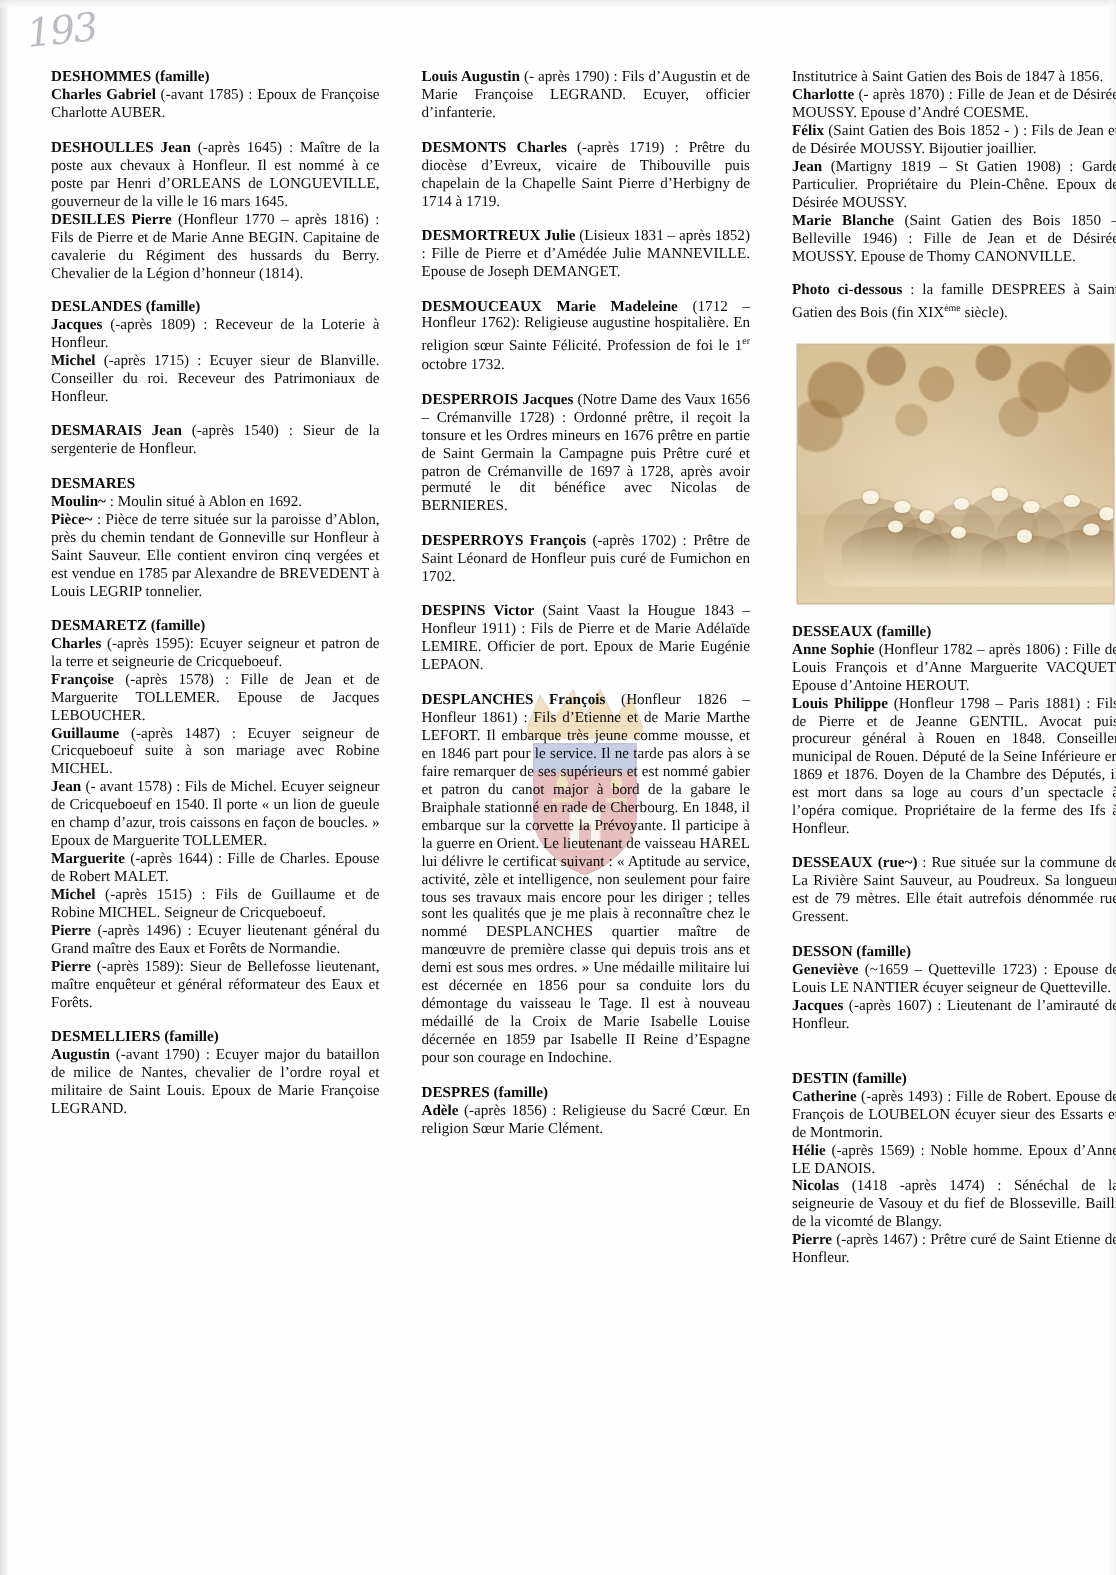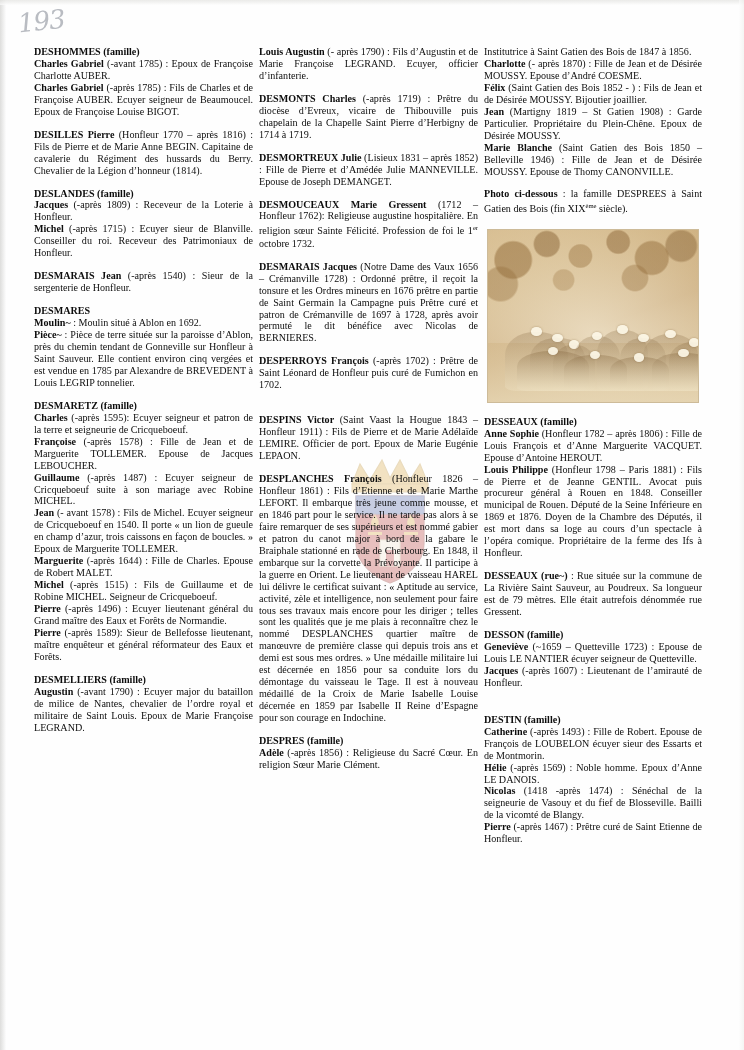--- a/index.html
+++ b/index.html
@@ -66,21 +66,21 @@
     pointer-events: none;
   }
 
   .columns {
     position: absolute;
     left: 34px;
     top: 46px;
     width: 690px;
     height: 960px;
     display: flex;
-    gap: 6px;
+    gap: 28px;
   }
   .col {
     width: 219px;
     flex: 0 0 219px;
   }
   .col-3 { width: 218px; flex: 0 0 218px; }
 
   p.e {
     margin: 0 0 0 0;
     font-size: 10.1px;
@@ -178,23 +178,25 @@
       <rect x="50" y="100" width="20" height="26" fill="#f0e6cd" stroke="#c9b88f" stroke-width="1"></rect>
       <rect x="56" y="110" width="8" height="16" fill="#b4322e"></rect>
     </svg>
   </div>
 
   <div class="columns">
     <div class="col">
         <div>
           <p class="e"><span class="hd">DESHOMMES (famille)</span></p>
           <p class="e"><span class="sub">Charles Gabriel</span> (-avant 1785) : Epoux de Françoise Charlotte AUBER.</p>
-          <p class="e"><span class="sub">Charles Gabriel</span> (-après 1785) : Fils de Charles et de Françoise AUBER. Ecuyer seigneur de Beaumoucel. Epoux de Françoise Louise BIGOT.</p>
-        </div>
-        <div style="margin-top: 11px;">
+        </div>
+        <div style="margin-top: 11px;">
+          <p class="e"><span class="hd">DESHOULLES Jean</span> (-après 1645) : Maître de la poste aux chevaux à Honfleur. Il est nommé à ce poste par Henri d’ORLEANS de LONGUEVILLE, gouverneur de la ville le 16 mars 1645.</p>
+        </div>
+        <div style="margin-top: 0;">
           <p class="e"><span class="hd">DESILLES Pierre</span> (Honfleur 1770 – après 1816) : Fils de Pierre et de Marie Anne BEGIN. Capitaine de cavalerie du Régiment des hussards du Berry. Chevalier de la Légion d’honneur (1814).</p>
         </div>
         <div style="margin-top: 11px;">
           <p class="e"><span class="hd">DESLANDES (famille)</span></p>
           <p class="e"><span class="sub">Jacques</span> (-après 1809) : Receveur de la Loterie à Honfleur.</p>
           <p class="e"><span class="sub">Michel</span> (-après 1715) : Ecuyer sieur de Blanville. Conseiller du roi. Receveur des Patrimoniaux de Honfleur.</p>
         </div>
         <div style="margin-top: 11px;">
           <p class="e"><span class="hd">DESMARAIS Jean</span> (-après 1540) : Sieur de la sergenterie de Honfleur.</p>
         </div>
@@ -223,29 +225,29 @@
         <div>
           <p class="e"><span class="sub">Louis Augustin</span> (- après 1790) : Fils d’Augustin et de Marie Françoise LEGRAND. Ecuyer, officier d’infanterie.</p>
         </div>
         <div style="margin-top: 11px;">
           <p class="e"><span class="hd">DESMONTS Charles</span> (-après 1719) : Prêtre du diocèse d’Evreux, vicaire de Thibouville puis chapelain de la Chapelle Saint Pierre d’Herbigny de 1714 à 1719.</p>
         </div>
         <div style="margin-top: 11px;">
           <p class="e"><span class="hd">DESMORTREUX Julie</span> (Lisieux 1831 – après 1852) : Fille de Pierre et d’Amédée Julie MANNEVILLE. Epouse de Joseph DEMANGET.</p>
         </div>
         <div style="margin-top: 11px;">
-          <p class="e"><span class="hd">DESMOUCEAUX Marie Gressent</span> (1712 – Honfleur 1762): Religieuse augustine hospitalière. En religion sœur Sainte Félicité. Profession de foi le 1<sup>er</sup> octobre 1732.</p>
-        </div>
-        <div style="margin-top: 11px;">
-          <p class="e"><span class="hd">DESMARAIS Jacques</span> (Notre Dame des Vaux 1656 – Crémanville 1728) : Ordonné prêtre, il reçoit la tonsure et les Ordres mineurs en 1676 prêtre en partie de Saint Germain la Campagne puis Prêtre curé  et patron de Crémanville de 1697 à 1728, après avoir permuté le dit bénéfice avec Nicolas de BERNIERES.</p>
+          <p class="e"><span class="hd">DESMOUCEAUX Marie Madeleine</span> (1712 – Honfleur 1762): Religieuse augustine hospitalière. En religion sœur Sainte Félicité. Profession de foi le 1<sup>er</sup> octobre 1732.</p>
+        </div>
+        <div style="margin-top: 11px;">
+          <p class="e"><span class="hd">DESPERROIS Jacques</span> (Notre Dame des Vaux 1656 – Crémanville 1728) : Ordonné prêtre, il reçoit la tonsure et les Ordres mineurs en 1676 prêtre en partie de Saint Germain la Campagne puis Prêtre curé  et patron de Crémanville de 1697 à 1728, après avoir permuté le dit bénéfice avec Nicolas de BERNIERES.</p>
         </div>
         <div style="margin-top: 11px;">
           <p class="e"><span class="hd">DESPERROYS François</span> (-après 1702) : Prêtre de Saint Léonard de Honfleur puis curé de Fumichon en 1702.</p>
         </div>
-        <div style="margin-top: 23px;">
+        <div style="margin-top: 11px;">
           <p class="e"><span class="hd">DESPINS Victor</span> (Saint Vaast la Hougue 1843 – Honfleur 1911) : Fils de Pierre et de Marie Adélaïde LEMIRE. Officier de port. Epoux de Marie Eugénie LEPAON.</p>
         </div>
         <div style="margin-top: 11px;">
           <p class="e"><span class="hd">DESPLANCHES François</span> (Honfleur 1826 – Honfleur 1861) : Fils d’Etienne et de Marie Marthe LEFORT. Il embarque très jeune comme mousse, et en 1846 part pour le service. Il ne tarde pas alors à se faire remarquer de ses supérieurs et est nommé gabier et patron du canot major à bord de la gabare le Braiphale stationné en rade de Cherbourg. En 1848, il embarque sur la corvette la Prévoyante. Il participe à la guerre en Orient. Le lieutenant de vaisseau HAREL lui délivre le certificat suivant : « Aptitude au service, activité, zèle et intelligence, non seulement pour faire tous ses travaux mais encore pour les diriger ; telles sont les qualités que je me plais à reconnaître chez le nommé DESPLANCHES quartier maître de manœuvre de première classe qui depuis trois ans et demi est sous mes ordres. » Une médaille militaire lui est décernée en 1856 pour sa conduite lors du démontage du vaisseau le Tage. Il est à nouveau médaillé de la Croix de Marie Isabelle Louise décernée en 1859 par Isabelle II Reine d’Espagne pour son courage en Indochine.</p>
         </div>
         <div style="margin-top: 11px;">
           <p class="e"><span class="hd">DESPRES (famille)</span></p>
           <p class="e"><span class="sub">Adèle</span> (-après 1856) : Religieuse du Sacré Cœur. En religion Sœur Marie Clément.</p>
         </div>
       </div>

